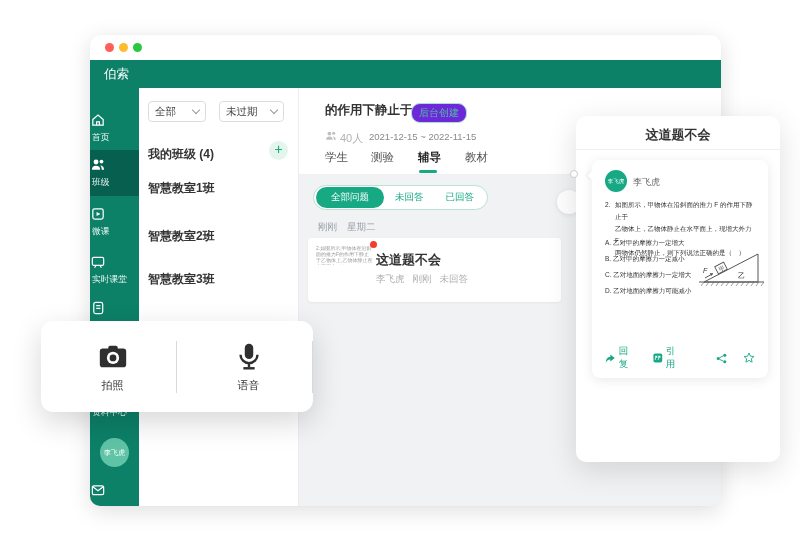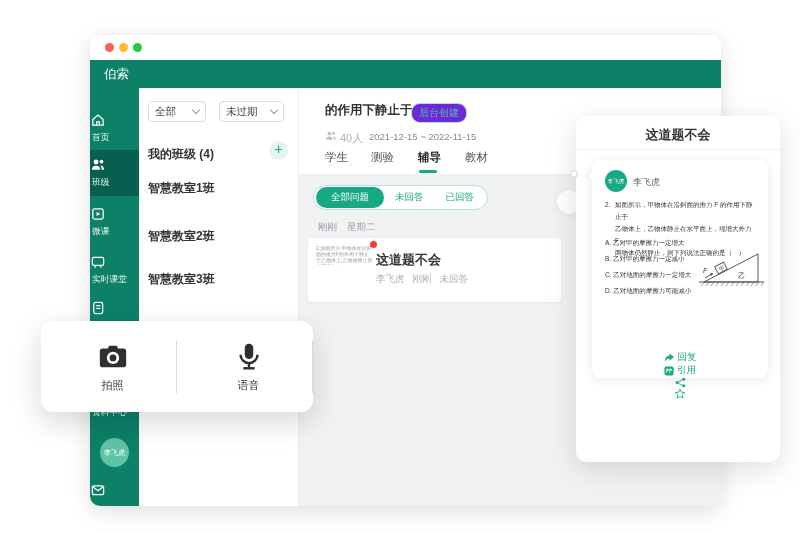--- a/index.html
+++ b/index.html
@@ -89,21 +89,21 @@
     box-shadow:-2px 2px 2px rgba(0,0,0,.04);}
   .qp-avatar{position:absolute;left:13px;top:10px;width:22px;height:22px;border-radius:50%;background:#17a884;
     color:#fff;font-size:5.5px;display:flex;align-items:center;justify-content:center;}
   .qp-name{position:absolute;left:41px;top:16px;font-size:9px;color:#666;}
   .qp-q{position:absolute;left:13px;top:39px;width:154px;font-size:6.5px;color:#333;line-height:12px;}
   .qp-q .qno{position:absolute;left:0;top:0;}
   .qp-q .qlines{margin-left:10px;}
   .qp-opts{position:absolute;left:13px;top:75px;font-size:6.5px;color:#333;line-height:16px;}
   .qp-diagram{position:absolute;left:106px;top:84px;}
   .qp-actions{position:absolute;left:13px;right:13px;top:191px;height:14px;font-size:9.5px;color:#17a884;
-    display:flex;align-items:center;gap:0;flex-direction:column;}
+    display:flex;align-items:center;gap:16px;}
   .act{display:flex;align-items:center;gap:3px;cursor:pointer;}
   .spacer{flex:1;}
 </style>
 </head>
 <body>
 
 <div class="canvas">
 
   <div class="window">
     <div class="titlebar">

